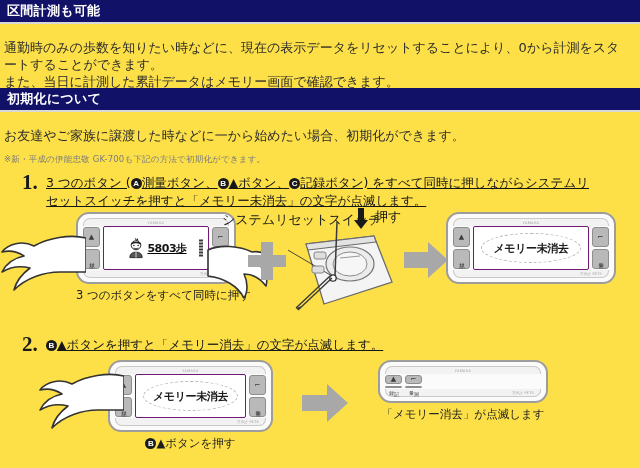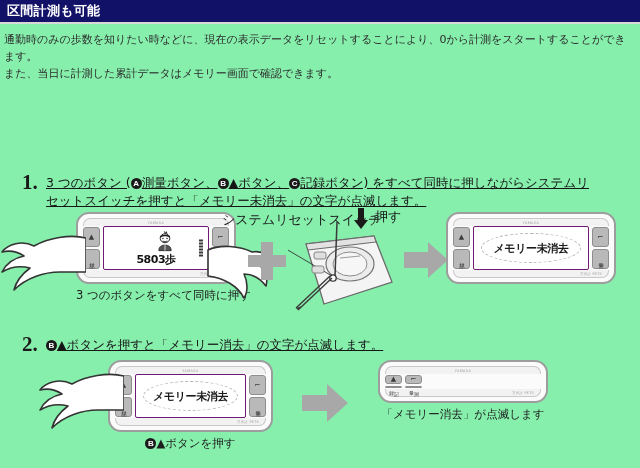--- a/index.html
+++ b/index.html
@@ -3,43 +3,44 @@
 <meta charset="utf-8">
 <style>
   * { box-sizing: border-box; }
   html, body {
     margin: 0; padding: 0;
     width: 640px; height: 468px;
     background: #ffffff;
     font-family: "DejaVu Sans", "Liberation Sans", sans-serif;
     overflow: hidden;
   }
-  .page { position: relative; width: 640px; height: 468px; background:#86efac; }
+  .page { position: relative; width: 640px; height: 468px; background:#fde047; }
 
   
   .section-bar {
     background: #111167;
     color: #ffffff;
     font-weight: bold;
     font-size: 13px;
     line-height: 22px;
     height: 22px;
     padding-left: 7px;
     letter-spacing: .3px;
     white-space: nowrap;
   }
   .bar-shadow { height: 2px; background: #d8d8d8; }
 
   
   .para {
-    font-size: 11px;
+    font-size: 13px;
     line-height: 17px;
     color: #2b2b2b;
     padding: 7px 8px 0 4px;
     white-space: pre-line;
+    margin-top: 8px;
   }
   .note {
     font-size: 8.5px;
     color: #7b7b7b;
     padding: 10px 0 0 4px;
     letter-spacing: .2px;
   }
 
   
   .step { position: relative; padding-left: 46px; margin-top: 6px; }
@@ -140,21 +141,21 @@
     border-radius: 0 0 7px 7px;
     background: #f2f2f2;
     text-align: right;
     font-size: 3.4px; color: #9a9a9a;
     line-height: 8px; padding-right: 6px;
     letter-spacing: .3px;
     overflow: hidden;
   }
 
   
-  .stepdisp { display:flex; flex-direction:column; align-items:flex-end; z-index:2; }
+  .stepdisp { display:flex; flex-direction:row; align-items:center; z-index:2;text-decoration:underline; }
   .charicon { width: 22px; height: 22px; }
   .stepnum { font-size: 11px; font-weight: bold; color:#121212; letter-spacing:-.5px; }
   .battbars {
     position:absolute; right:5px; top:50%; transform:translateY(-50%);
     display:flex; flex-direction:column; gap:1px;
   }
   .battbars i { display:block; width:4px; height:2px; background:#3a3a3a; }
 
   
   .hand { position: absolute; }
@@ -174,20 +175,26 @@
 </head>
 <body>
 
 <div class="page">
 
   <div class="section-bar">区間計測も可能</div>
   <div class="bar-shadow"></div>
   <div class="para">通勤時のみの歩数を知りたい時などに、現在の表示データをリセットすることにより、0から計測をスタートすることができます。
 また、当日に計測した累計データはメモリー画面で確認できます。</div>
 
+  <div style="position:absolute; left:0; top:88px; width:640px;">
+    <div class="section-bar">初期化について</div>
+    <div class="bar-shadow"></div>
+    <div class="para">お友達やご家族に譲渡した時などに一から始めたい場合、初期化ができます。</div>
+    <div class="note">※新・平成の伊能忠敬 GK-700も下記の方法で初期化ができます。</div>
+  </div>
 
   <div class="step" style="position:absolute; left:0; top:168px; width:640px;">
     <span class="step-num">1.</span>
     <div class="step-text"><span>3 つのボタン (</span><span class="circ">A</span><span>測量ボタン、</span><span class="circ">B</span><span>▲ボタン、</span><span class="circ">C</span><span style="white-space:pre-line">記録ボタン) をすべて同時に押しながらシステムリ
 セットスイッチを押すと「メモリー未消去」の文字が点滅します。</span></div>
   </div>
 
   <div class="figrow" style="position:absolute; left:0; top:212px; width:640px; height:105px;">
 
     <div class="fig" style="left:76px; top:0; width:160px;">

